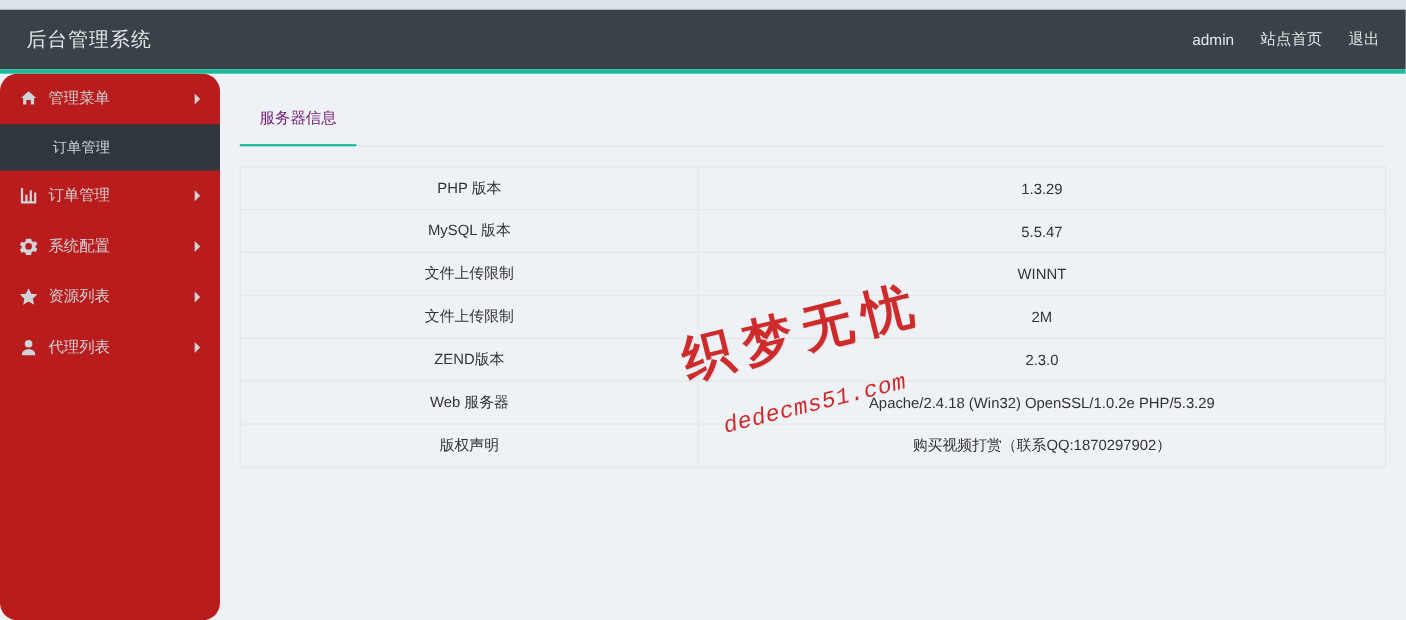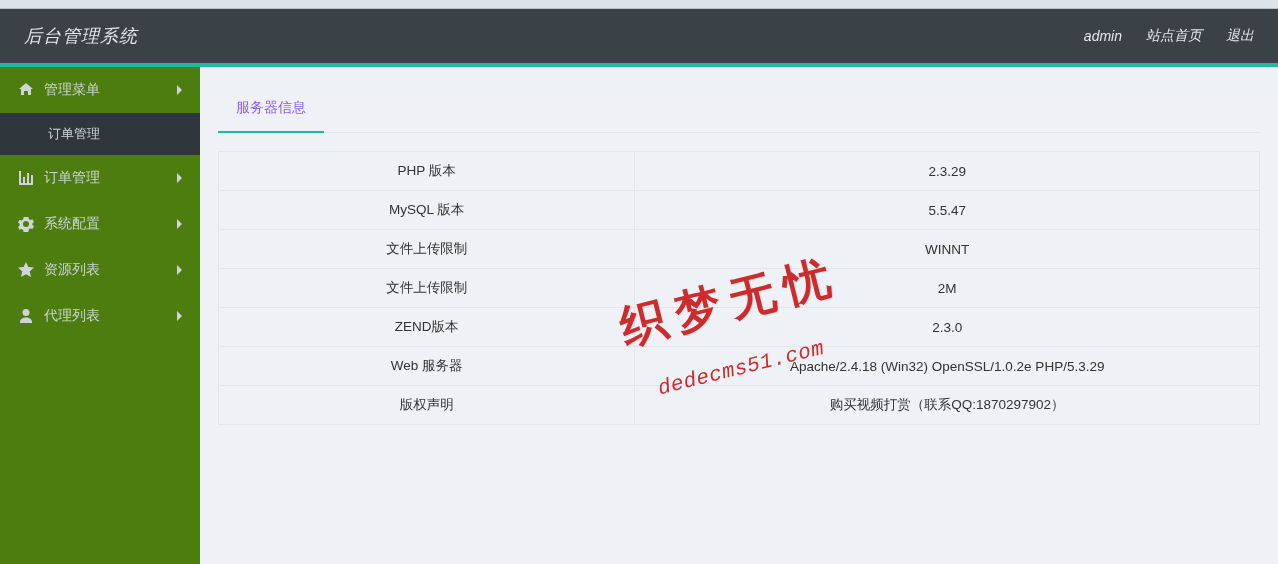--- a/index.html
+++ b/index.html
@@ -1,32 +1,32 @@
 <!DOCTYPE html>
 <html><head>
   <meta charset="utf-8">
   <style>
     * { margin: 0; padding: 0; box-sizing: border-box; }
     body { font-family: "Microsoft YaHei", "Helvetica Neue", Arial, sans-serif; font-size: 14px; background: #eef1f5; color: #333; }
     .top-strip { height: 9px; background: #dce3e8; border-bottom: 1px solid #b8c1c8; }
-    .header { height: 54px; background: #3a4248; display: flex; align-items: center; justify-content: space-between; padding: 0 24px; color: #e4e7ea; font-style: italic; }
+    .header { height: 54px; background: #3a4248; display: flex; align-items: center; justify-content: space-between; padding: 0 24px; color: #e4e7ea; }
     .header .title { font-size: 18px; font-weight: 300; letter-spacing: 1px; }
     .header .right { display: flex; gap: 24px; align-items: center; }
     .header .right span { cursor: pointer; font-size: 14px; }
     .accent-bar { height: 4px; background: #1abc9c; }
     .layout { display: flex; min-height: calc(100vh - 67px); }
-    .sidebar { width: 200px; background: #4d7c0f; color: #cfd4d8; flex-shrink: 0; }
+    .sidebar { width: 200px; background: #b91c1c; color: #cfd4d8; flex-shrink: 0; border-radius: 16px; }
     .menu-item { display: flex; align-items: center; padding: 14px 18px; cursor: pointer; position: relative; font-size: 14px; }
     .menu-item .icon { width: 16px; height: 16px; margin-right: 10px; display: inline-flex; align-items: center; justify-content: center; flex-shrink: 0; }
     .menu-item .icon svg { fill: #cfd4d8; }
     .menu-item .label { flex: 1; }
     .menu-item .caret { width: 0; height: 0; border-top: 5px solid transparent; border-bottom: 5px solid transparent; border-left: 5px solid #cfd4d8; }
     .submenu-item { padding: 12px 18px 12px 48px; background: #2f363c; font-size: 13px; cursor: pointer; }
     .content { flex: 1; padding: 18px; position: relative; }
-    .panel-head { padding: 14px 18px; color: #8b5cf6; font-weight: 500; border-bottom: 2px solid #1abc9c; display: inline-block; margin-bottom: -1px; }
+    .panel-head { padding: 14px 18px; color: #701a75; font-weight: 500; border-bottom: 2px solid #1abc9c; display: inline-block; margin-bottom: -1px; }
     .panel-head-wrap { border-bottom: 1px solid #e2e6ea; }
     .info-table { width: 100%; border-collapse: collapse; margin-top: 18px; }
     .info-table td { border: 1px solid #e2e6ea; padding: 10px 14px; font-size: 13.5px; vertical-align: middle; text-align: center; }
     .info-table td.key { width: 40%; }
     .watermark { position: absolute; top: 170px; left: 400px; width: 270px; height: 200px; pointer-events: none; opacity: 0.92; user-select: none; }
     .wm-main { font-family: "STXingkai", "KaiTi", cursive; font-size: 46px; color: #cc1b1b; font-weight: bold; transform: rotate(-14deg); letter-spacing: 10px; position: absolute; top: 34px; left: 18px; text-shadow: 1px 1px 0 rgba(0,0,0,0.08); }
     .wm-sub { font-family: "Courier New", monospace; font-size: 21px; color: #cc1b1b; transform: rotate(-14deg); position: absolute; top: 120px; left: 56px; font-style: italic; letter-spacing: 0.5px; }
   </style>
 </head>
 <body>
@@ -103,21 +103,21 @@
 
   <div class="content">
     <div class="panel-head-wrap">
       <div class="panel-head">服务器信息</div>
     </div>
 
     <table class="info-table">
       <tbody>
         <tr>
           <td class="key">PHP 版本</td>
-          <td>2.3.29</td>
+          <td>1.3.29</td>
         </tr>
         <tr>
           <td class="key">MySQL 版本</td>
           <td>5.5.47</td>
         </tr>
         <tr>
           <td class="key">文件上传限制</td>
           <td>WINNT</td>
         </tr>
         <tr>

